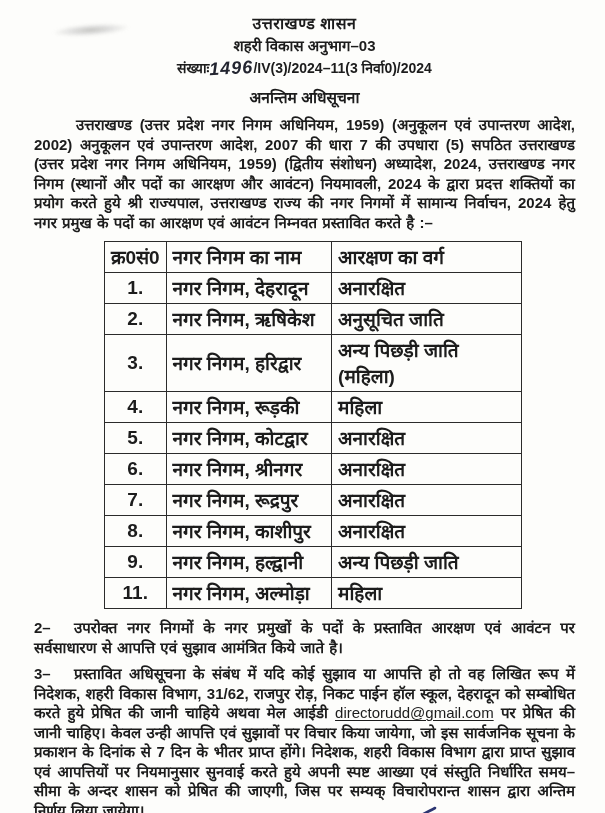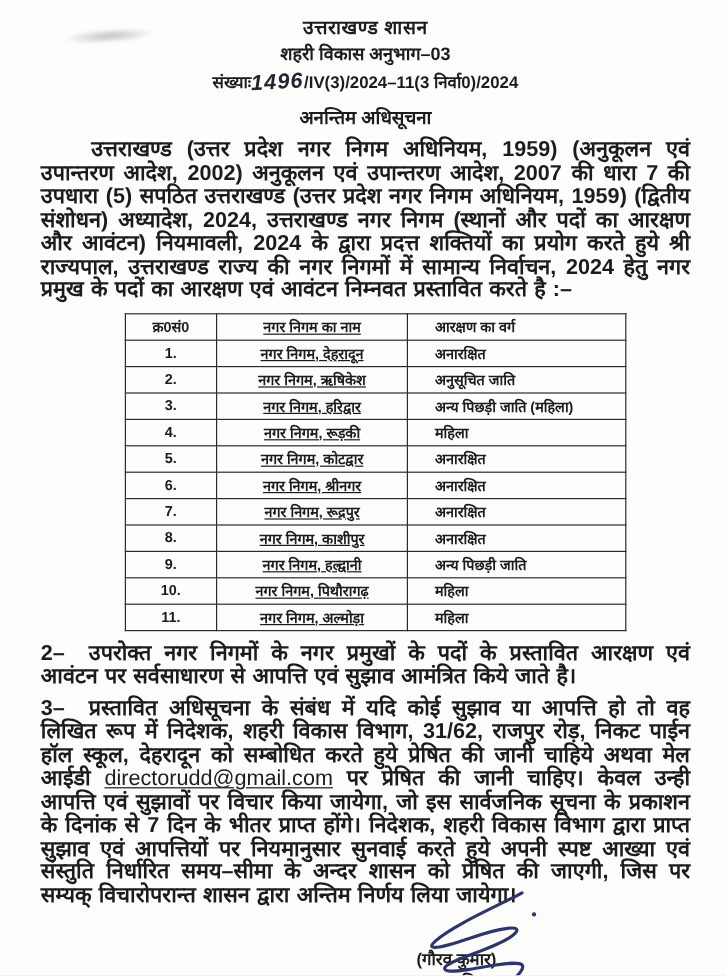--- a/index.html
+++ b/index.html
@@ -46,44 +46,44 @@
   .doc-title {
     text-align: center;
     font-size: 15.5px;
     font-weight: 700;
     margin-top: 8px;
     margin-bottom: 7px;
   }
   .doc-title span { text-underline-offset: 3px; }
 
   .para {
-    font-size: 18px;
+    font-size: 15px;
     font-weight: 600;
     line-height: 19.5px;
     text-align: justify;
     word-spacing: 1px;
   }
   .para.first { text-indent: 42px; }
 
   table.res-table {
     border-collapse: collapse;
     margin: 9px 0 9px 70px;
     width: 418px;
   }
   .res-table th, .res-table td {
     border: 1.6px solid #2b2b2b;
-    font-size: 12px;
-    font-weight: 700;
-    padding: 2px 22px;
+    font-size: 19px;
+    font-weight: 700;
+    padding: 2px 6px;
     height: 21px;
     vertical-align: middle;
   }
   .res-table td { font-weight: 600; }
   .col-sno  { width: 44px;  text-align: center; }
-  .col-name { width: 174px; text-align: center; text-decoration: underline; }
+  .col-name { width: 174px; text-align: left; }
   .col-cat  { width: 200px; text-align: left; }
 
   .numbered { margin-top: 7px; }
   .num-marker {
     display: inline-block;
     width: 40px;
     font-weight: 700;
     text-indent: 0;
   }
   .email {
@@ -172,25 +172,20 @@
           </tr>
         <tr>
             <td class="col-sno">8.</td>
             <td class="col-name">नगर निगम, काशीपुर</td>
             <td class="col-cat">अनारक्षित</td>
           </tr>
         <tr>
             <td class="col-sno">9.</td>
             <td class="col-name">नगर निगम, हल्द्वानी</td>
             <td class="col-cat">अन्य पिछड़ी जाति</td>
-          </tr>
-        <tr>
-            <td class="col-sno">10.</td>
-            <td class="col-name">नगर निगम, पिथौरागढ़</td>
-            <td class="col-cat">महिला</td>
           </tr>
         <tr>
             <td class="col-sno">11.</td>
             <td class="col-name">नगर निगम, अल्मोड़ा</td>
             <td class="col-cat">महिला</td>
           </tr>
       </tbody>
     </table>
 
     <p class="para numbered"><span class="num-marker">2–</span><span>उपरोक्त नगर निगमों के नगर प्रमुखों के पदों के प्रस्तावित आरक्षण एवं आवंटन पर सर्वसाधारण से आपत्ति एवं सुझाव आमंत्रित किये जाते है।</span></p>

